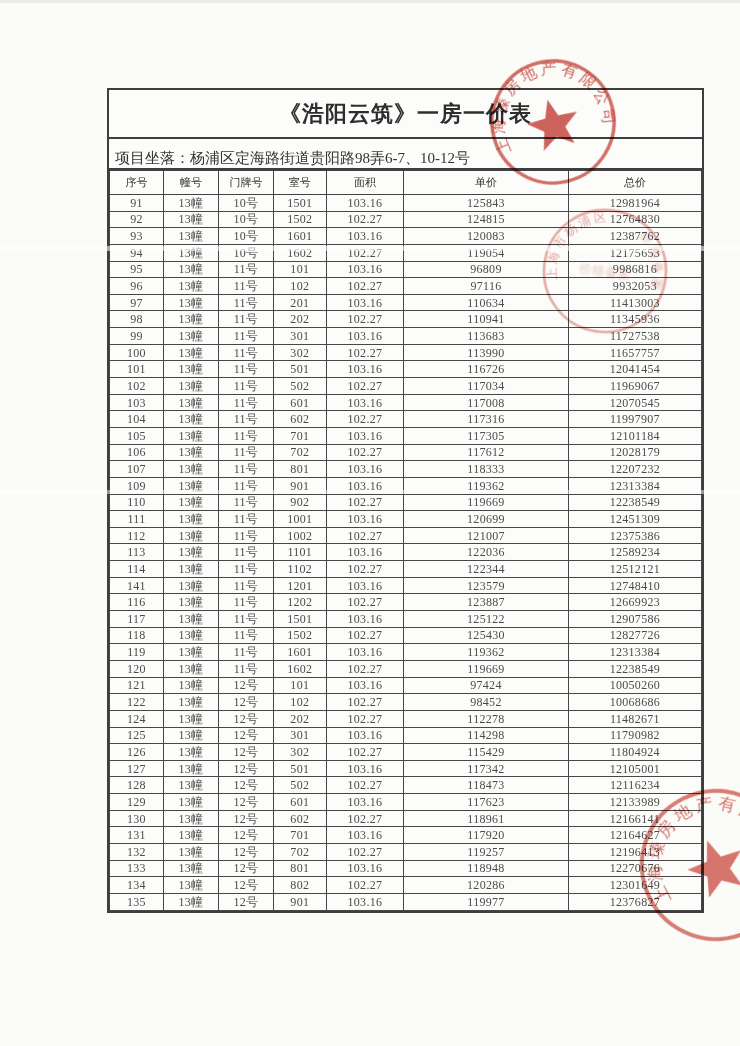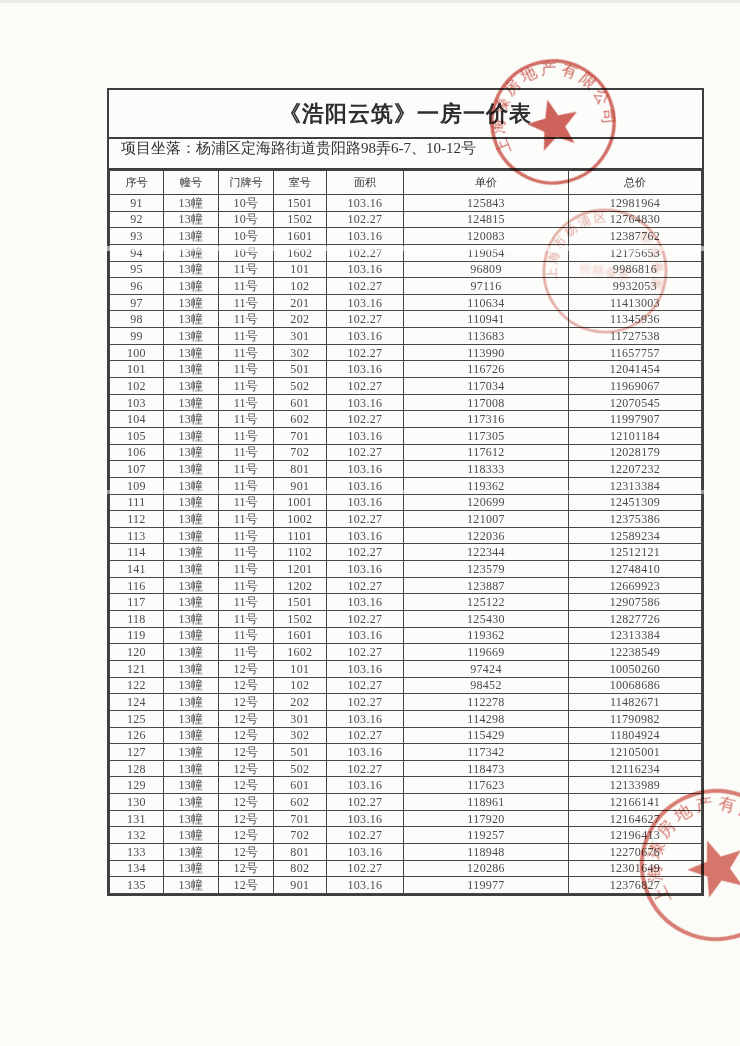--- a/index.html
+++ b/index.html
@@ -13,21 +13,21 @@
     position:absolute;left:71px;top:88px;width:597px;
     border:2.5px solid #3e3e3e;box-sizing:border-box;background:rgba(255,255,255,0.35);margin-left:36px;
   }
   .title-row{
     height:47px;border-bottom:2px solid #3e3e3e;
     display:flex;align-items:center;justify-content:center;
     font-size:22px;font-weight:bold;color:#2e2e2e;letter-spacing:1px;
   }
   .location-row{
     height:29px;border-bottom:2px solid #3e3e3e;
-    display:flex;align-items:flex-start;padding-left:12px;
+    display:flex;align-items:flex-end;padding-left:6px;
     font-size:15px;color:#333;
   }
   table.price-table{
     width:100%;border-collapse:collapse;table-layout:fixed;
   }
   .price-table th{
     height:23px;font-size:11px;font-weight:normal;color:#2f2f2f;
     border:1.5px solid #424242;padding:0;text-align:center;
   }
   .price-table td{
@@ -235,20 +235,29 @@
           <tr>
             <td>109</td>
             <td>13幢</td>
             <td>11号</td>
             <td>901</td>
             <td>103.16</td>
             <td>119362</td>
             <td>12313384</td>
           </tr>
           <tr>
+            <td>110</td>
+            <td>13幢</td>
+            <td>11号</td>
+            <td>902</td>
+            <td>102.27</td>
+            <td>119669</td>
+            <td>12238549</td>
+          </tr>
+          <tr>
             <td>111</td>
             <td>13幢</td>
             <td>11号</td>
             <td>1001</td>
             <td>103.16</td>
             <td>120699</td>
             <td>12451309</td>
           </tr>
           <tr>
             <td>112</td>

